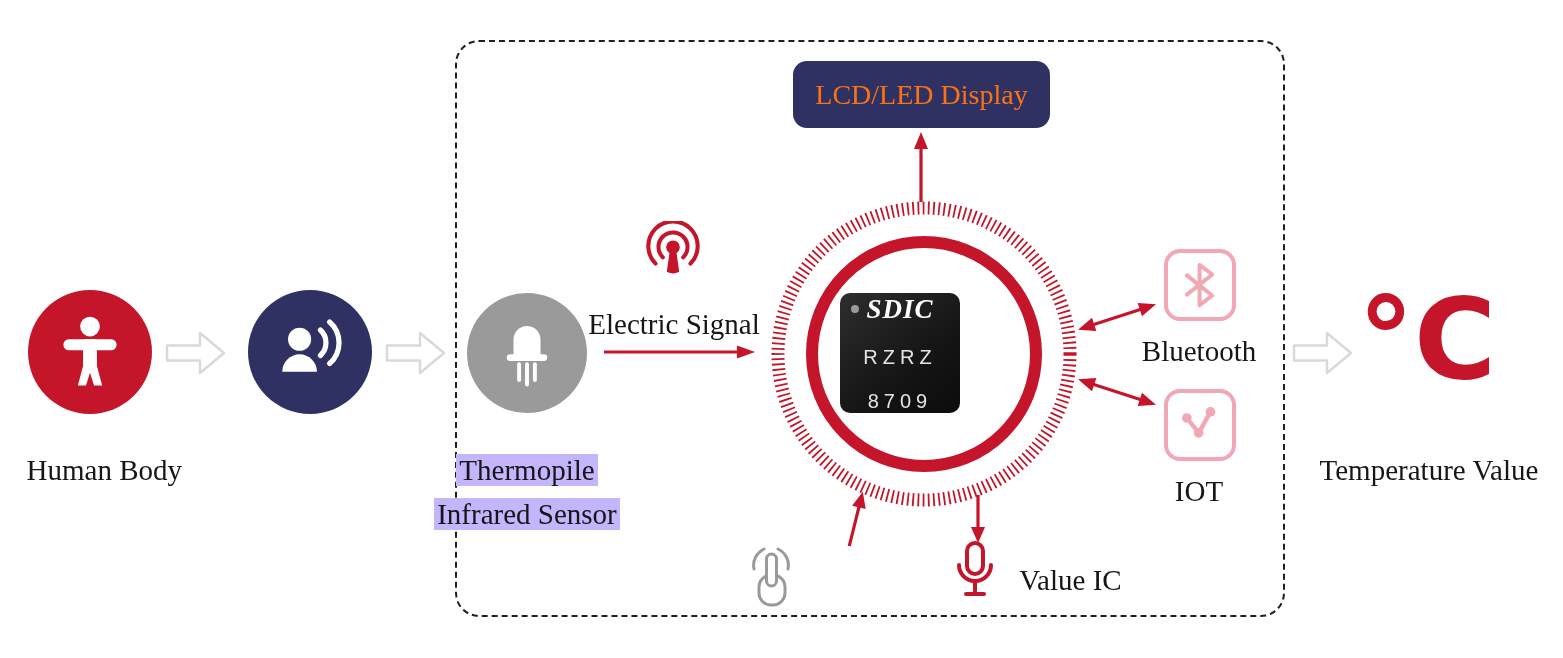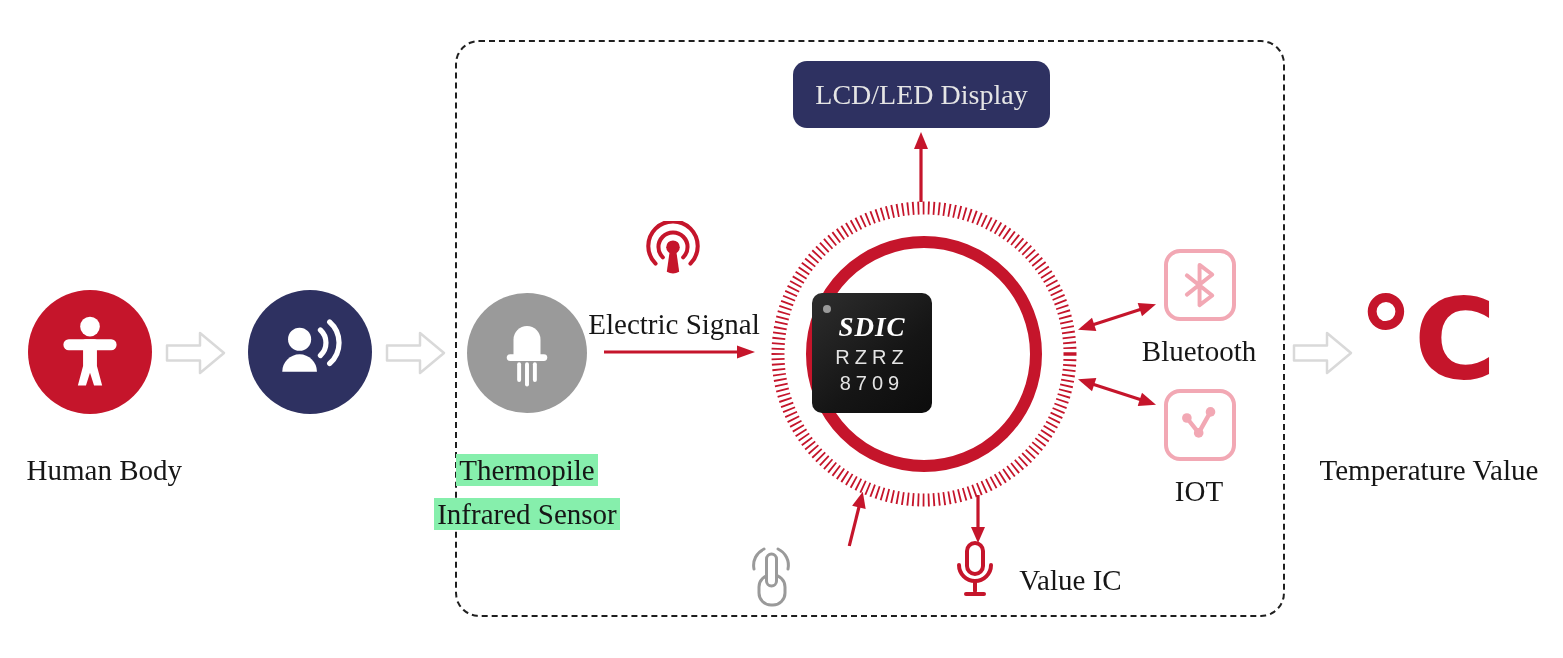--- a/index.html
+++ b/index.html
@@ -24,38 +24,38 @@
     position:absolute;width:124px;height:124px;border-radius:50%;
     display:flex;align-items:center;justify-content:center;
   }
   .node-red{background:var(--red);}
   .node-navy{background:var(--navy);}
   .node-gray{background:var(--gray);}
   .lbl{
     position:absolute;text-align:center;font-size:29px;color:var(--ink);
     line-height:1.5;white-space:nowrap;
   }
-  .lbl .bgline{background:#86efac;padding:0 3px;}
+  .lbl .bgline{background:#c4b5fd;padding:0 3px;}
   .card{
     position:absolute;width:72px;height:72px;box-sizing:border-box;
     border:4px solid var(--pink);border-radius:16px;background:#fff;
     display:flex;align-items:center;justify-content:center;
   }
   .chip{
-    position:absolute;left:812px;top:293px;width:120px;height:120px;border-radius:10px;
+    position:absolute;left:840px;top:293px;width:120px;height:120px;border-radius:10px;
     background:linear-gradient(140deg,#2e2e2e 0%,#151515 60%,#0c0c0c 100%);
-    display:flex;flex-direction:column;align-items:center;justify-content:center;gap:3px;
+    display:flex;flex-direction:column;align-items:center;justify-content:center;gap:21px;
   }
   .chip-dot{position:absolute;left:11px;top:12px;width:8px;height:8px;border-radius:50%;background:#9a9a9a;}
   .chip-brand{font-style:italic;font-weight:600;font-size:27px;color:#fff;letter-spacing:1px;font-family:"Liberation Serif",serif;}
   .chip-line{font-family:Liberation Sans, sans-serif;font-size:20px;letter-spacing:5px;color:#e4e4e4;margin-left:0;}
   .display-box{
     position:absolute;left:793px;top:61px;width:257px;height:67px;border-radius:14px;
     background:var(--navy);display:flex;align-items:center;justify-content:center;
-    color:#e5e5e5;font-size:28px;
+    color:#f97316;font-size:28px;
   }
   .temp-symbol{
     font-family:"DejaVu Sans",sans-serif;font-weight:bold;font-size:112px;line-height:1;color:var(--red);
   }
   
   .f-red{fill:var(--red);}    .s-red{stroke:var(--red);fill:none;}
   .f-white{fill:#fff;}        .s-white{stroke:#fff;fill:none;}
   .f-pink{fill:var(--pink);}  .s-pink{stroke:var(--pink);fill:none;}  .s-gray{stroke:var(--gray);fill:none;}
   .ow-gray{fill:#fff;stroke:var(--gray);}
   .outline-arrow{fill:#fff;stroke:var(--outline-arrow);}

